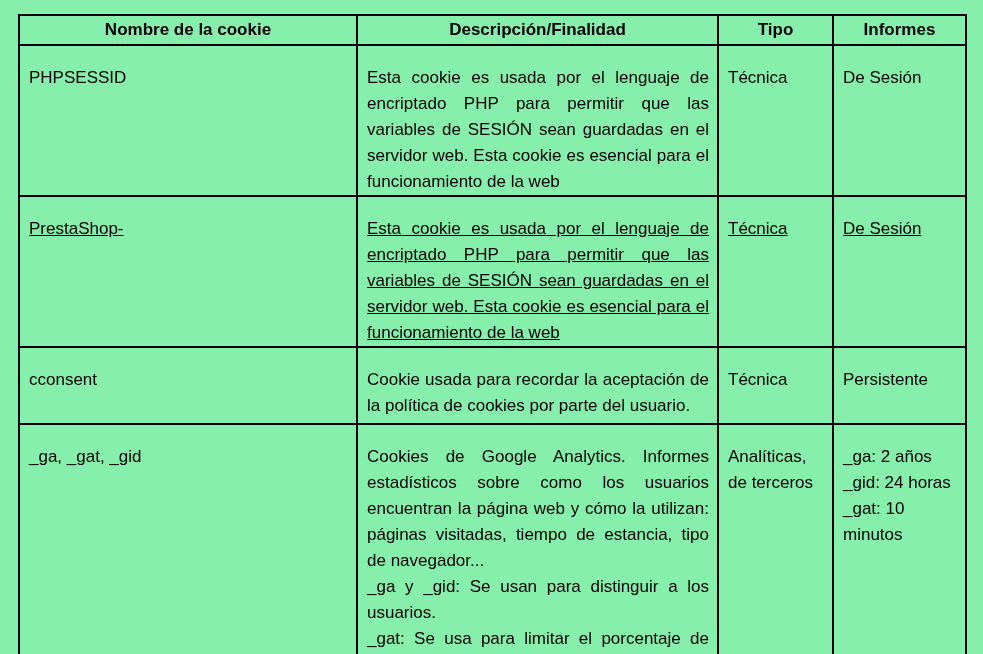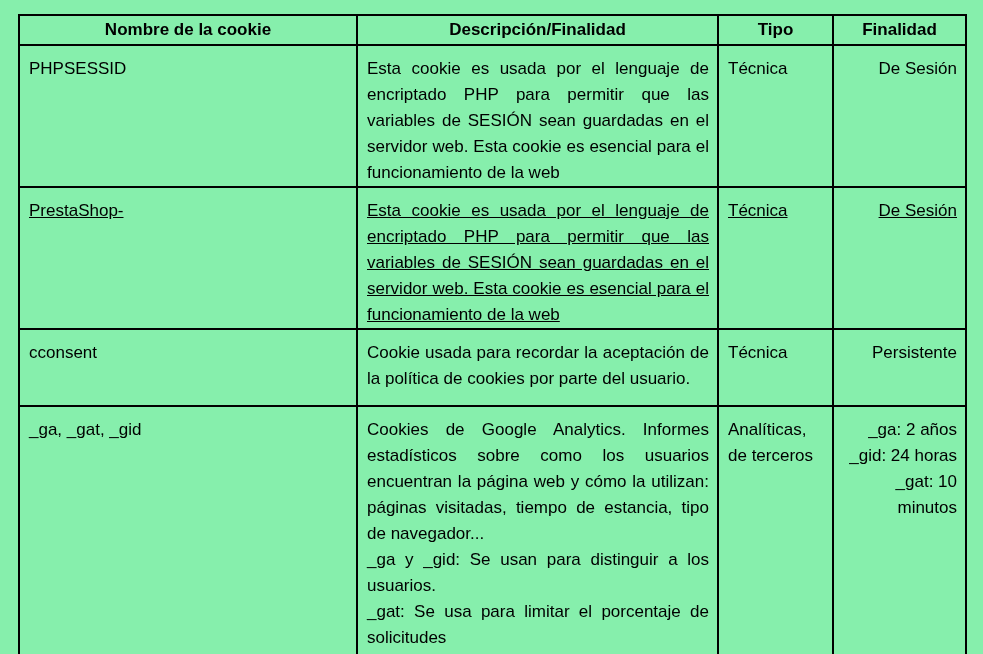--- a/index.html
+++ b/index.html
@@ -33,40 +33,40 @@
   table.cookies th {
     font-weight: bold;
     text-align: center;
     padding: 2px 2px;
     line-height: 24px;
     height: 30px;
     vertical-align: middle;
   }
   table.cookies td {
     line-height: 26px;
-    padding: 10px 8px 0 9px;
+    padding: 19px 8px 0 9px;
   }
   col.c-name { width: 338px; }
   col.c-desc { width: 361px; }
   col.c-tipo { width: 115px; }
   col.c-cad  { width: 133px; }
 
   tr.row-1 { height: 129px; }
   tr.row-2 { height: 129px; text-decoration: underline; }
   tr.row-3 { height: 77px; border-radius: 15px; }
   tr.row-4 { height: 255px; }
 
   td.desc-cell {
     text-align: justify;
     padding: 1px 19px 0 10px;
   }
   td.desc-cell p { margin: 0; }
   td.tipo-cell { padding-right: 24px; }
   td.cad-cell  { padding-right: 26px; }
-  .cad-line { display: block; text-align: right; }
+  .cad-line { display: block; }
   p.link-line {
     margin: 0;
     padding-left: 5px;
     text-align: left;
   }
   a.more-info {
     color: var(--link-color, #1a1aee);
     text-decoration: underline;
   }
 </style>
@@ -79,21 +79,21 @@
       <col class="c-name">
       <col class="c-desc">
       <col class="c-tipo">
       <col class="c-cad">
     </colgroup>
     <thead>
       <tr>
         <th>Nombre de la cookie</th>
         <th>Descripción/Finalidad</th>
         <th>Tipo</th>
-        <th>Finalidad</th>
+        <th>Informes</th>
       </tr>
     </thead>
     <tbody>
       <tr class="row-1">
         <td>PHPSESSID</td>
         <td class="desc-cell">
           <p>Esta cookie es usada por el lenguaje de encriptado PHP para permitir que las variables de SESIÓN sean guardadas en el servidor web. Esta cookie es esencial para el funcionamiento de la web</p>
         </td>
         <td class="tipo-cell">Técnica</td>
         <td class="cad-cell">

